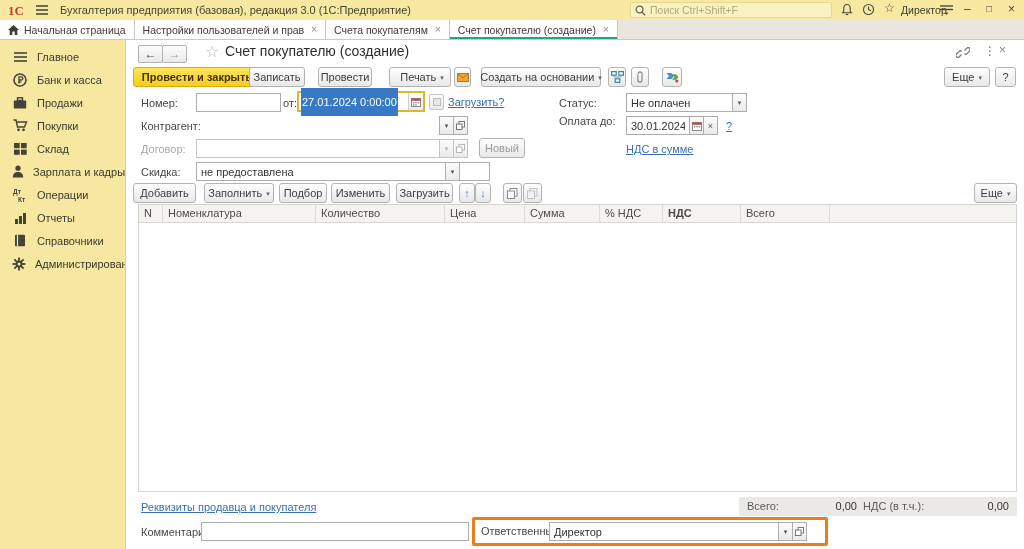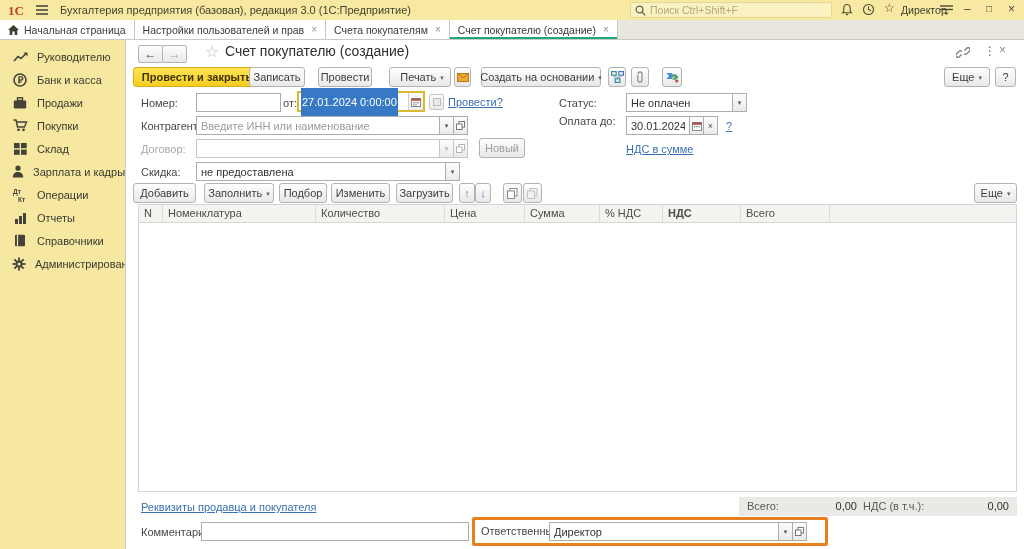--- a/index.html
+++ b/index.html
@@ -133,26 +133,29 @@
   </div>
   <div class="tab active">
     <span>Счет покупателю (создание)</span>
     <span class="x">×</span>
   </div>
 </div>
 
 <div class="sidebar">
   <div class="side-item">
     <span class="ic">
-        <svg width="15" height="12">
-          <polyline points="1,10 5,5.5 8,7.5 13,2.5" fill="none" stroke="#43433a" stroke-width="1.6"></polyline>
-          <polygon points="10.5,1.5 14.5,1.5 14.5,5.5" fill="#43433a"></polygon>
-        </svg>
-      </span>
-    <span>Руководителю</span>
+        <svg width="13" height="10">
+          <g stroke="#43433a" stroke-width="1.6">
+            <line x1="0" y1="1" x2="13" y2="1"></line>
+            <line x1="0" y1="5" x2="13" y2="5"></line>
+            <line x1="0" y1="9" x2="13" y2="9"></line>
+          </g>
+        </svg>
+      </span>
+    <span>Главное</span>
   </div>
   <div class="side-item">
     <span class="ic">
         <svg width="14" height="14">
           <circle cx="7" cy="7" r="6" fill="none" stroke="#43433a" stroke-width="1.6"></circle>
           <path d="M6 10.5 L6 3.8 L8.2 3.8 a1.6 1.6 0 0 1 0 3.2 L6 7" fill="none" stroke="#43433a" stroke-width="1.3"></path>
           <line x1="5" y1="9" x2="8.5" y2="9" stroke="#43433a" stroke-width="1.1"></line>
         </svg>
       </span>
     <span>Банк и касса</span>
@@ -343,31 +346,30 @@
             <rect x="4.3" y="7.2" width="1.4" height="1.4"></rect>
           </g>
         </svg>
     </span>
   </div>
   <div class="fbtn dis" style="left:303px; top:54px; width:15px; height:16px; border-radius:2px;">
     <svg width="8" height="8">
         <rect x="0.5" y="0.5" width="7" height="7" fill="#e8e8e8" stroke="#bdbdbd"></rect>
       </svg>
   </div>
-  <span class="link" style="left:322px; top:56px;">Провести?</span>
+  <span class="link" style="left:322px; top:56px;">Загрузить?</span>
   <span class="lbl" style="left:433px; top:57px;">Статус:</span>
   <div class="fld" style="left:500px; top:53px; width:107px;">
       <span>Не оплачен</span>
     </div>
   <div class="fbtn" style="left:606px; top:53px;">
       <span>▾</span>
     </div>
 
   <span class="lbl" style="left:15px; top:80px;">Контрагент:</span>
-  <input class="fld" style="left: 70px; top: 76px; width: 244px;" placeholder="Введите ИНН или наименование">
   <div class="fbtn" style="left:313px; top:76px;">
       <span>▾</span>
     </div>
   <div class="fbtn" style="left:327px; top:76px;">
     <svg width="9" height="9">
         <rect x="3" y="0.5" width="5.5" height="5.5" fill="#fff" stroke="#777"></rect>
         <rect x="0.5" y="3" width="5.5" height="5.5" fill="#fff" stroke="#777"></rect>
       </svg>
   </div>
   <span class="lbl" style="left:433px; top:75px;">Оплата до:</span>
@@ -398,21 +400,21 @@
         <rect x="3" y="0.5" width="5.5" height="5.5" fill="#fff" stroke="#b5b5b5"></rect>
         <rect x="0.5" y="3" width="5.5" height="5.5" fill="#fff" stroke="#b5b5b5"></rect>
       </svg>
   </div>
   <div class="btn dis" style="left:353px; top:98px; width:46px;">
       <span>Новый</span>
     </div>
   <span class="link" style="left:500px; top:103px;">НДС в сумме</span>
 
   <span class="lbl" style="left:15px; top:126px;">Скидка:</span>
-  <div class="fld" style="left:70px; top:122px; width:250px;">
+  <div class="fld" style="left:70px; top:122px; width:294px;">
       <span>не предоставлена</span>
     </div>
   <div class="fbtn" style="left:319px; top:122px;">
       <span>▾</span>
     </div>
 
   <div class="btn" style="left:7px; top:143px; width:63px;">
       <span>Добавить</span>
     </div>
   <div class="btn" style="left:78px; top:143px; width:70px;">

